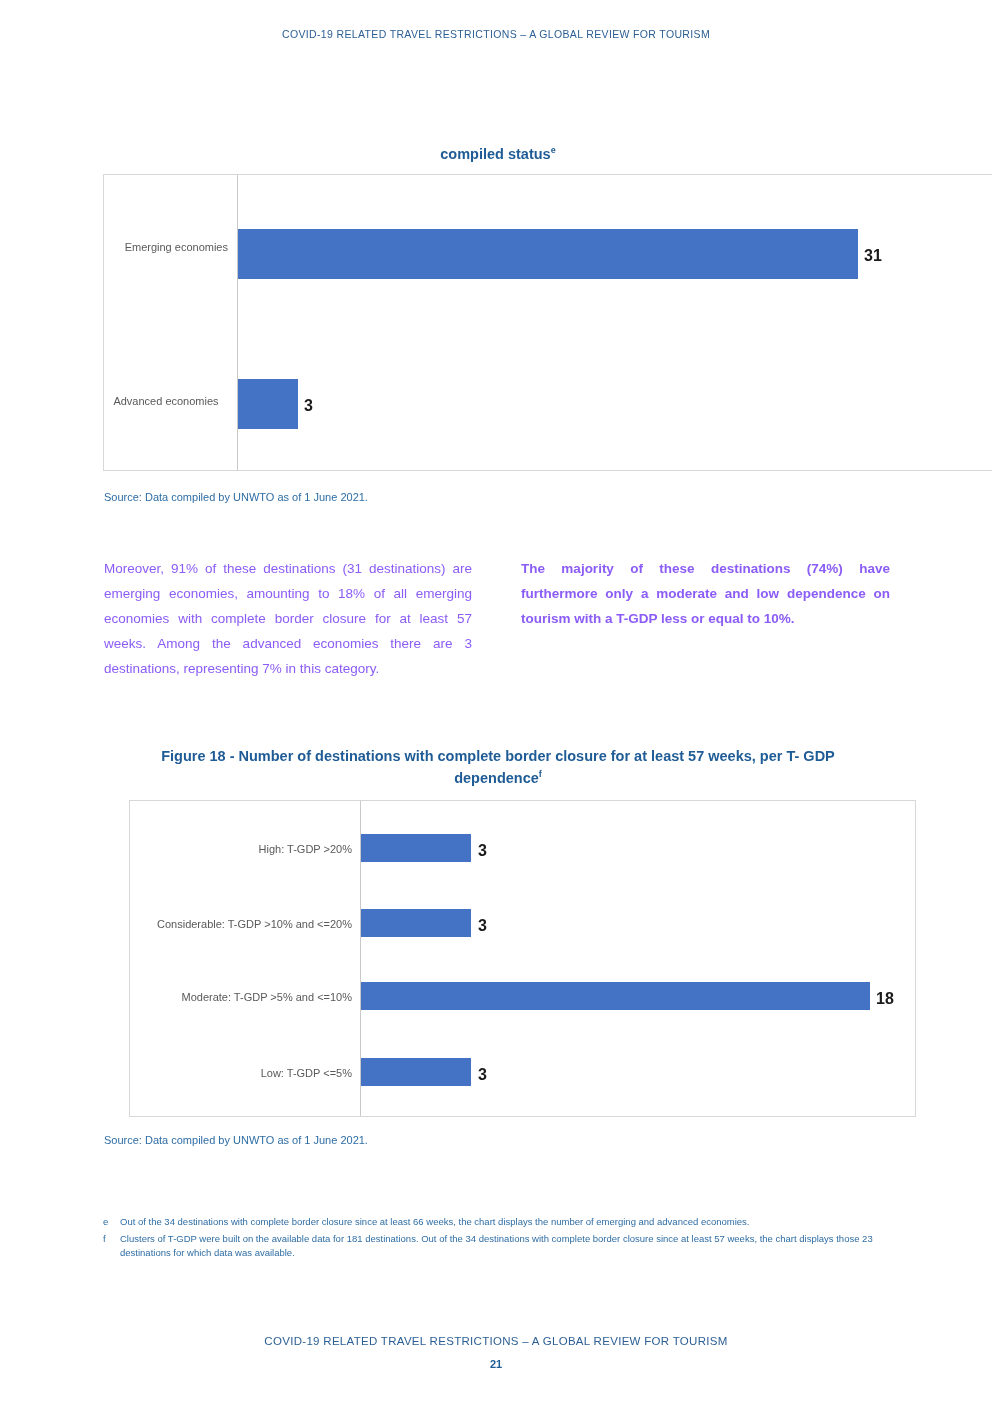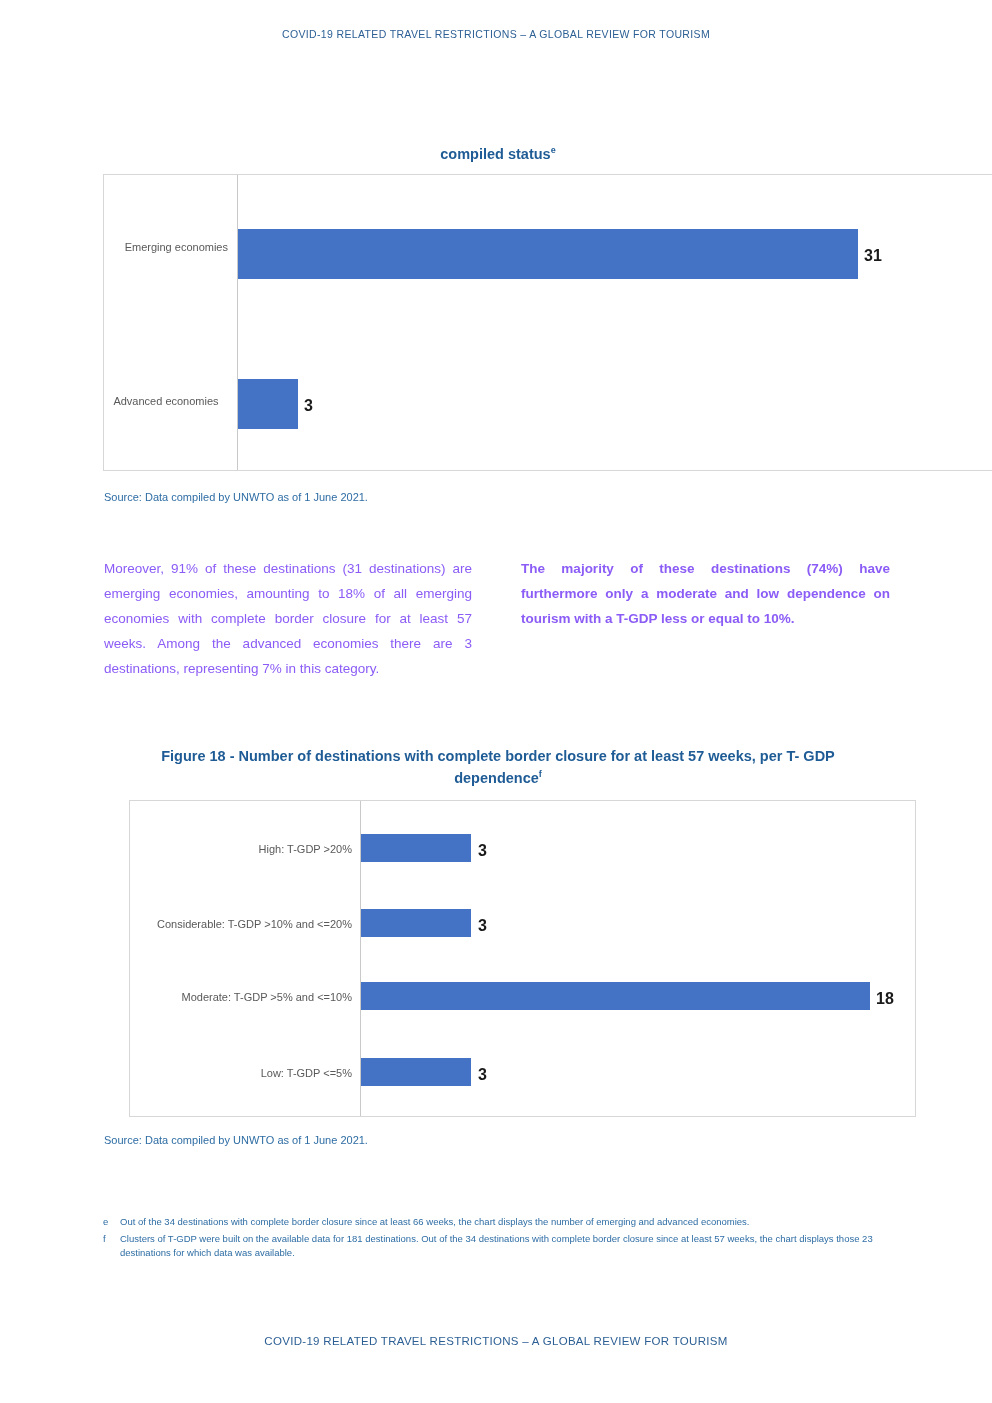--- a/index.html
+++ b/index.html
@@ -207,14 +207,15 @@
       <span class="marker">e</span>
       <span class="text">Out of the 34 destinations with complete border closure since at least 66 weeks, the chart displays the number of emerging and advanced economies.</span>
     </div>
     <div class="footnote">
       <span class="marker">f</span>
       <span class="text">Clusters of T-GDP were built on the available data for 181 destinations. Out of the 34 destinations with complete border closure since at least 57 weeks, the chart displays those 23 destinations for which data was available.</span>
     </div>
   </div>
 
   <div class="footer-title">COVID-19 RELATED TRAVEL RESTRICTIONS – A GLOBAL REVIEW FOR TOURISM</div>
+  <div class="footer-page">21</div>
 
 </div>
 
 </body></html>

